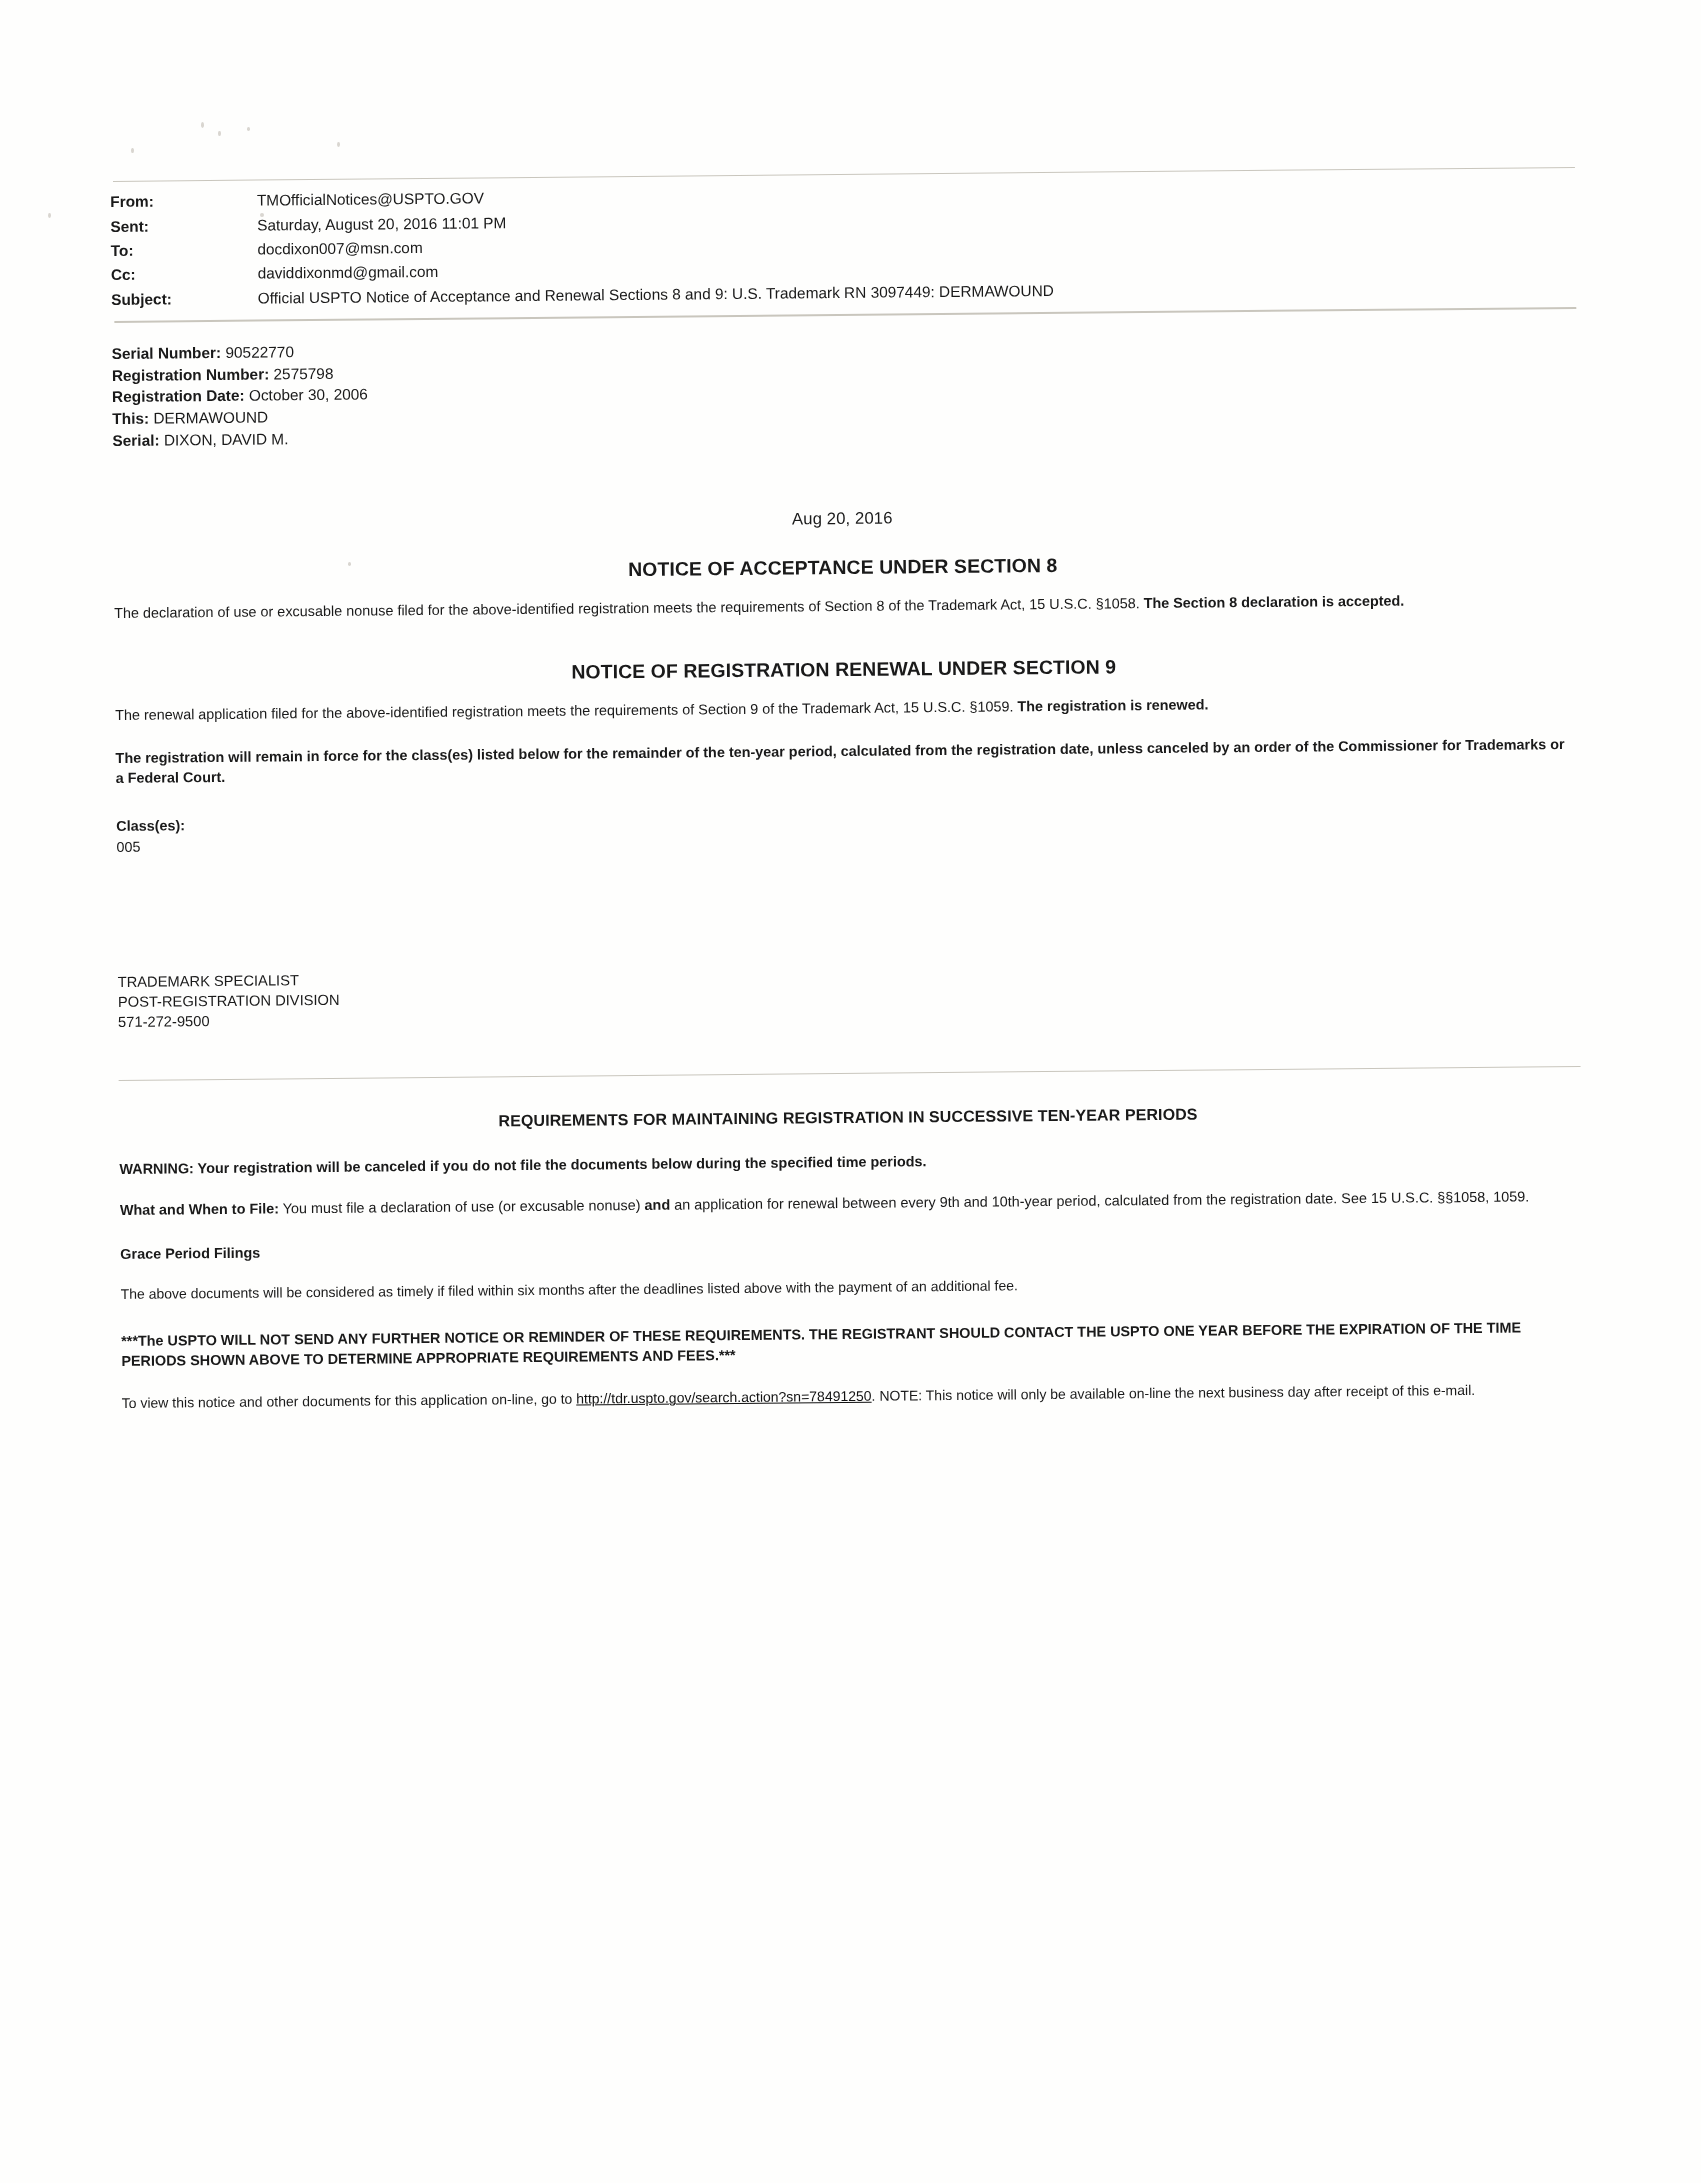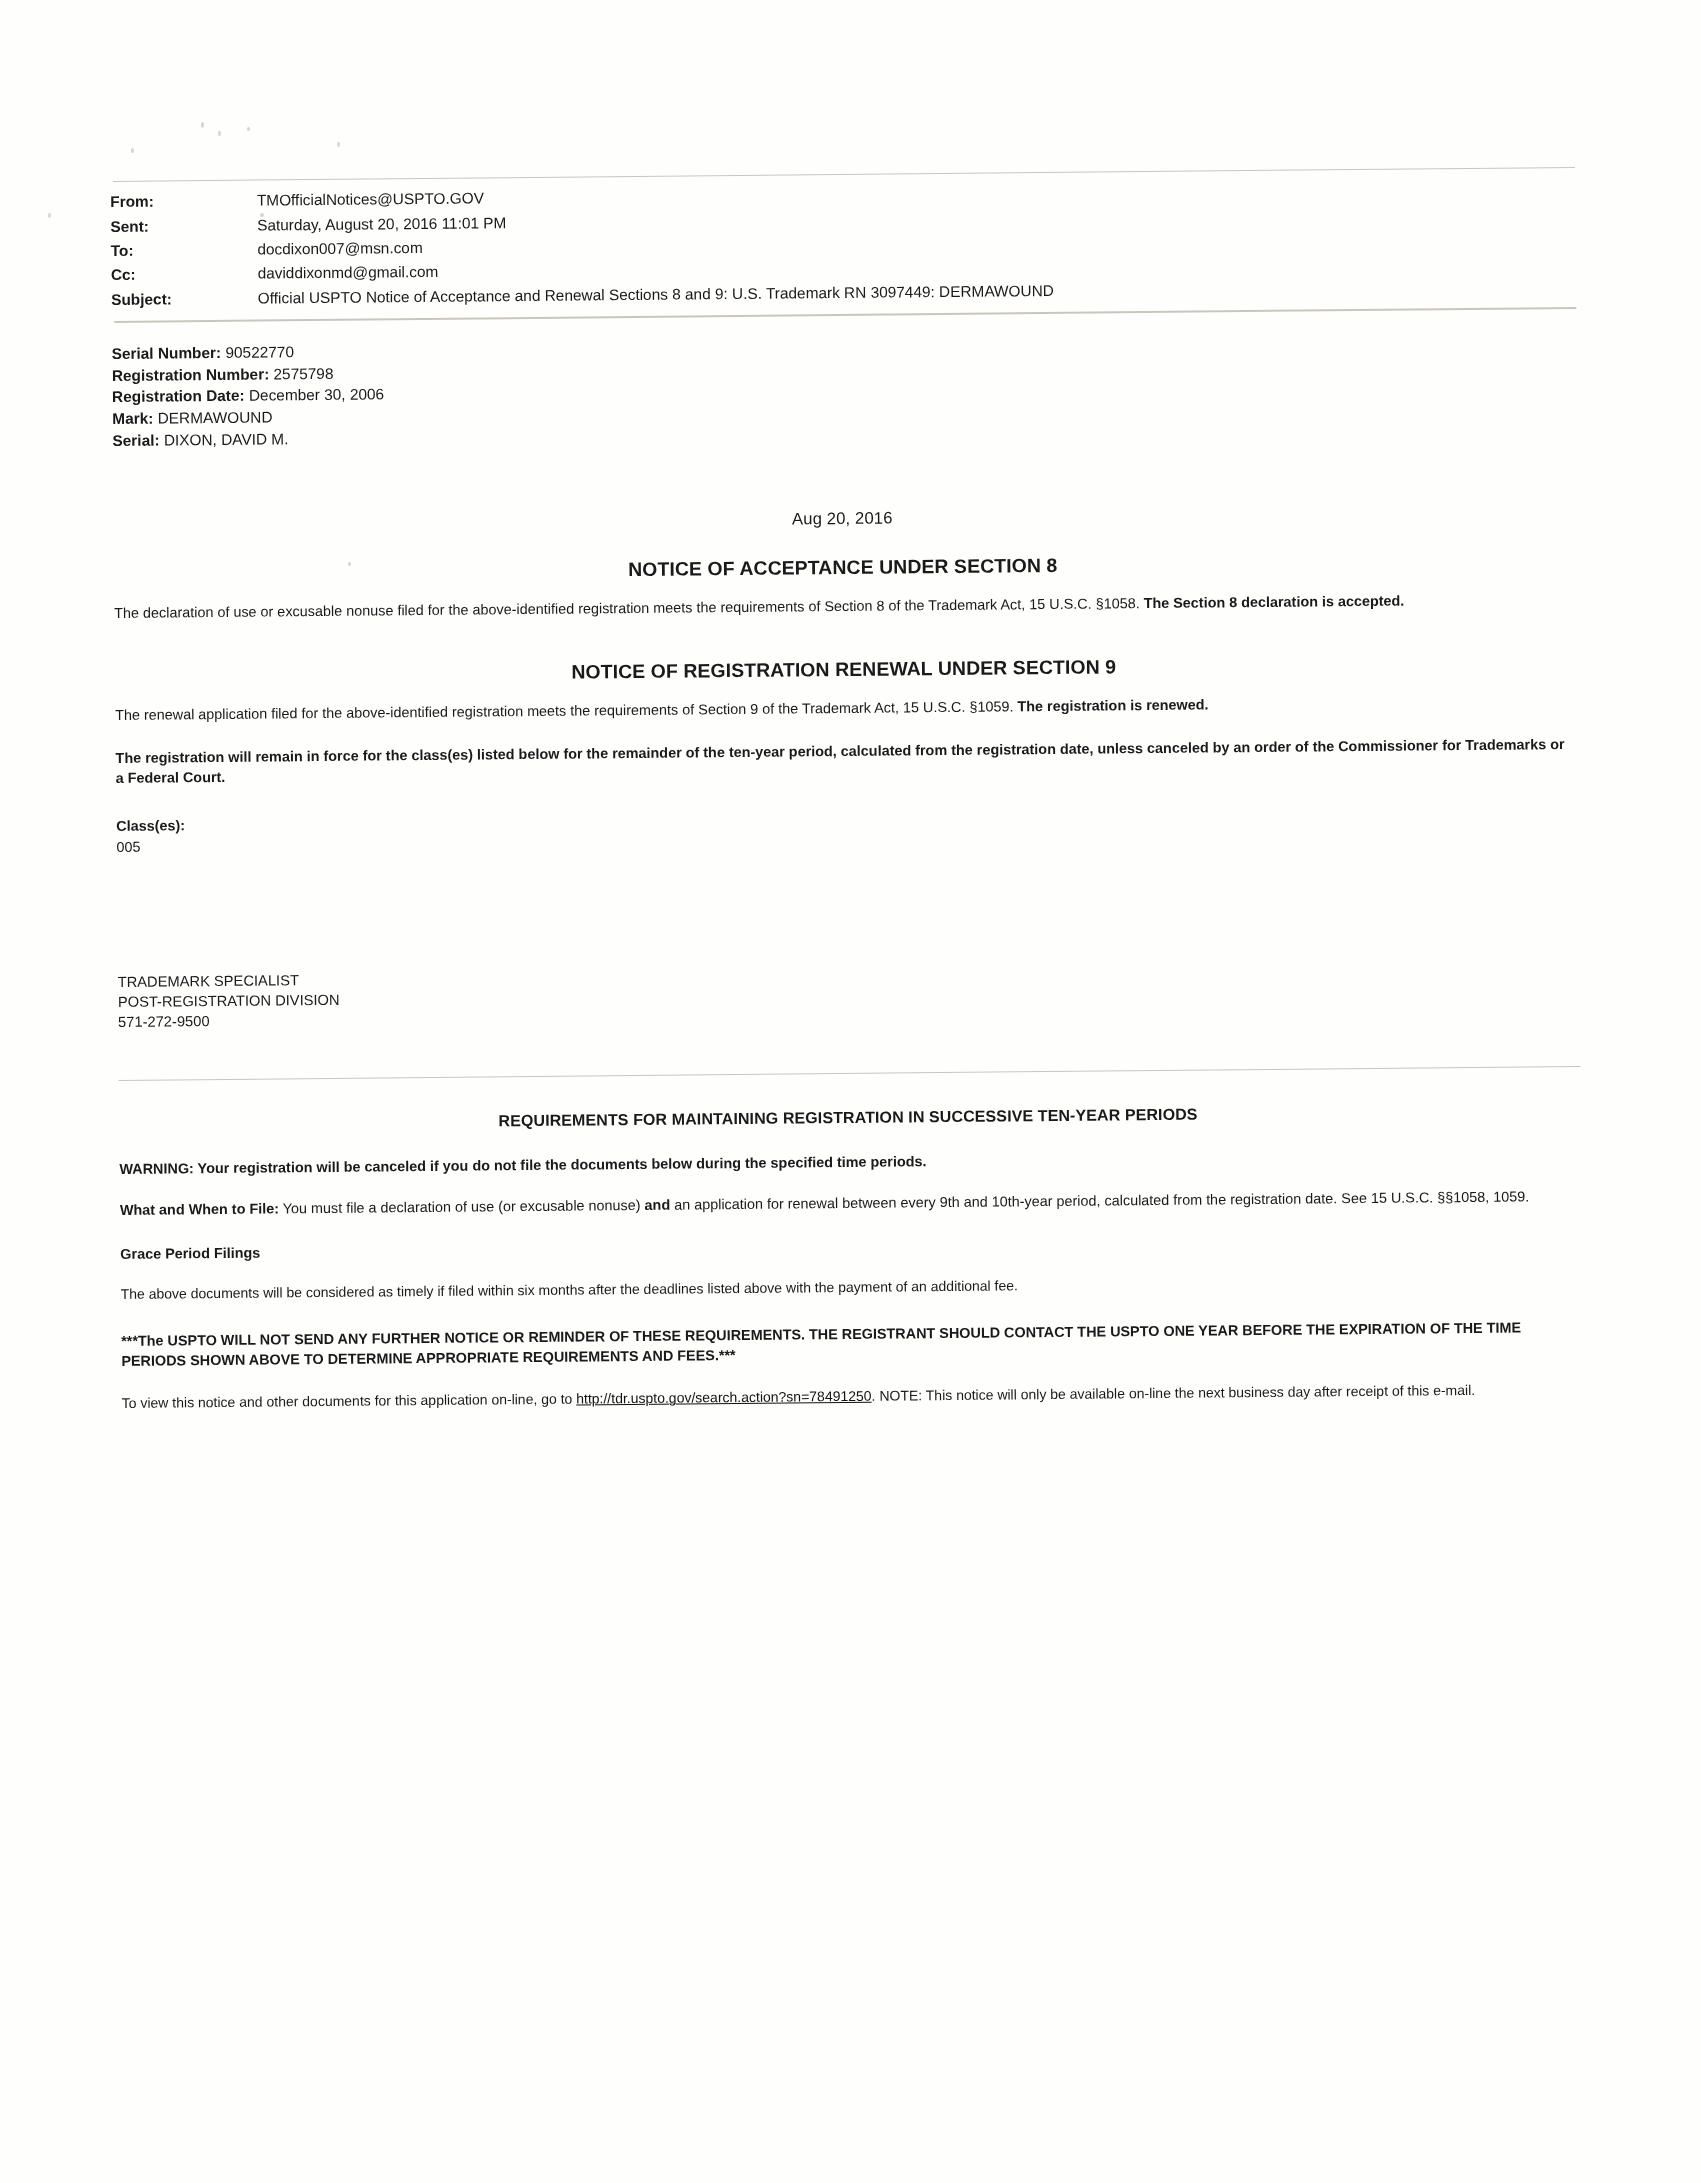--- a/index.html
+++ b/index.html
@@ -219,24 +219,24 @@
       <div class="row">
         <b>Serial Number:</b>
         <span>90522770</span>
       </div>
       <div class="row">
         <b>Registration Number:</b>
         <span>2575798</span>
       </div>
       <div class="row">
         <b>Registration Date:</b>
-        <span>December 30, 2006</span>
-      </div>
-      <div class="row">
-        <b>Mark:</b>
+        <span>October 30, 2006</span>
+      </div>
+      <div class="row">
+        <b>This:</b>
         <span>DERMAWOUND</span>
       </div>
       <div class="row">
         <b>Serial:</b>
         <span>DIXON, DAVID M.</span>
       </div>
     </div>
 
     <div class="date-line">Aug 20, 2016</div>
 

